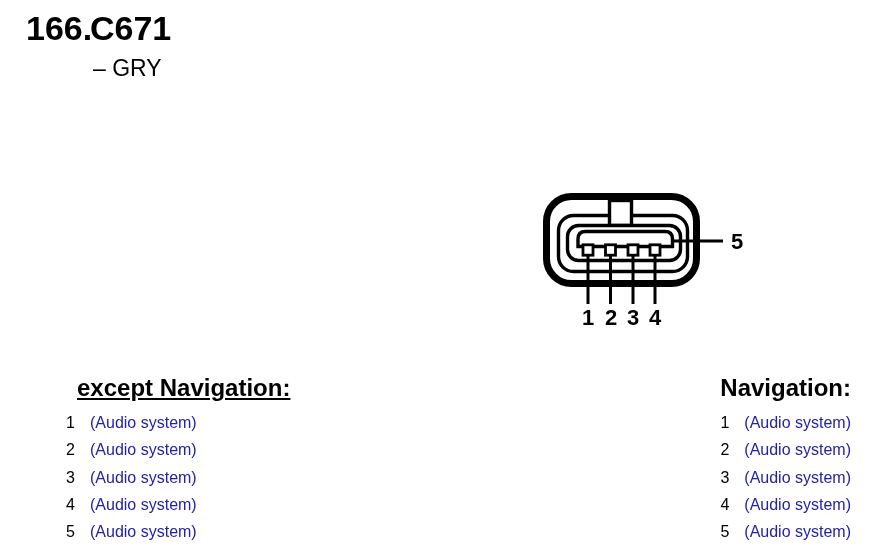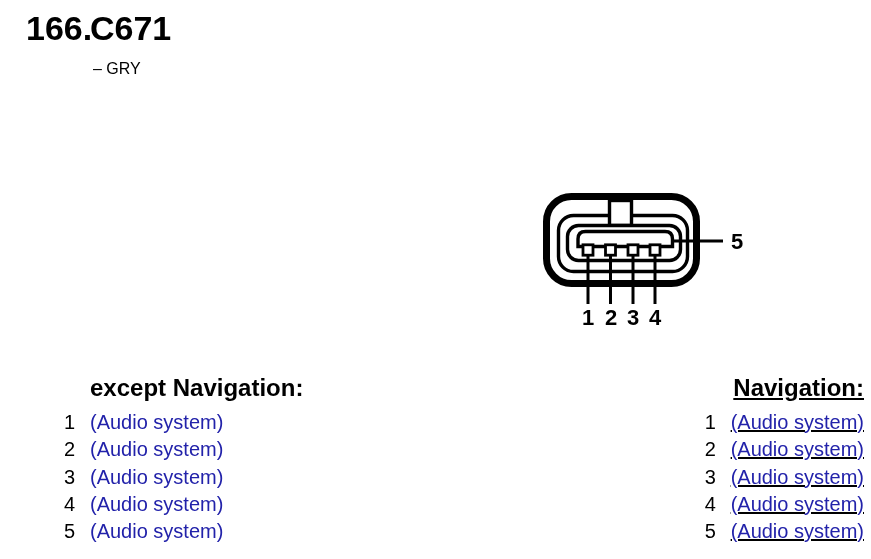--- a/index.html
+++ b/index.html
@@ -8,32 +8,32 @@
     width:871px;height:559px;
     font-family:"Liberation Sans",sans-serif;
     color:#000;
     overflow:hidden;
   }
   
   .title{position:absolute;top:11px;left:0;font-weight:bold;font-size:34px;line-height:34px;}
   .title .num{position:absolute;left:26px;top:0;white-space:nowrap;}
   .title .cid{position:absolute;left:90px;top:0;white-space:nowrap;}
   
-  .details{position:absolute;left:93px;top:55px;font-size:16px;line-height:27px;white-space:nowrap;}
+  .details{position:absolute;left:93px;top:55px;font-size:23px;line-height:27px;white-space:nowrap;}
   
   .diagram{position:absolute;left:530px;top:185px;width:240px;height:150px;}
   .diagram svg{display:block;width:240px;height:150px;}
   .diagram text{font-family:"Liberation Sans",sans-serif;font-weight:bold;font-size:22px;}
   
   .col{position:absolute;top:374px;}
   .col-left{left:64px;text-align:left;}
-  .col-right{right:7px;text-align:right;text-decoration:underline;}
+  .col-right{right:20px;text-align:right;}
   .col .heading{font-weight:bold;font-size:24px;line-height:28px;white-space:nowrap;}
-  .col-left .heading{margin-left:26px;}
-  .rows{margin-top:7px;font-size:20px;line-height:27.3px;}
+  .col-left .heading{margin-left:13px;text-decoration:underline;}
+  .rows{margin-top:7px;font-size:16px;line-height:27.3px;}
   .pin-row{white-space:nowrap;}
   .pin-row .pin-no{display:inline-block;width:11px;text-align:right;margin-right:15px;color:#000;}
   .pin-row .circuit{color:#2222AA;cursor:pointer;}
 </style>
 </head>
 <body>
 
 <div class="title">
   <span class="num">166.</span>
   <span class="cid">C671</span>

